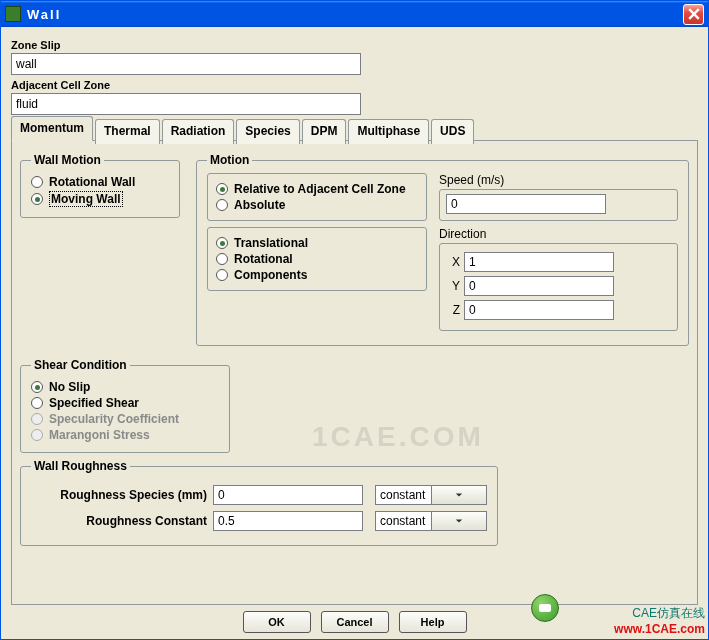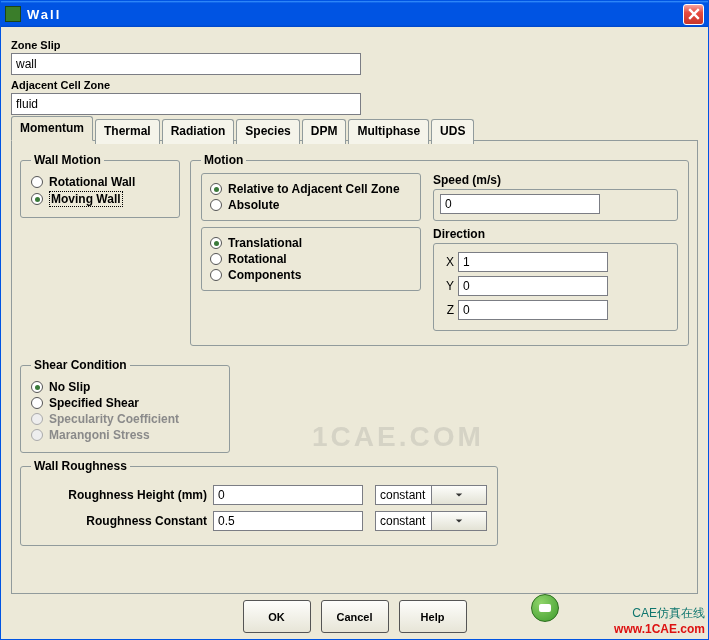--- a/index.html
+++ b/index.html
@@ -99,21 +99,21 @@
     border: 1px solid #919b9c;
     border-radius: 3px;
     margin: 6px 0;
     padding: 6px 10px 8px 10px;
   }
   legend {
     padding: 0 3px;
     font-weight: bold;
     font-size: 12px;
   }
-  .top-row { display: flex; gap: 10px; align-items: flex-start; }
+  .top-row { display: flex; gap: 16px; align-items: flex-start; }
   .wall-motion-fs { width: 160px; }
   .motion-fs { flex: 1; }
   .motion-inner { display: flex; gap: 12px; }
   .motion-left { display: flex; flex-direction: column; gap: 6px; width: 220px; }
   .subbox {
     border: 1px solid #919b9c;
     border-radius: 3px;
     padding: 6px 8px;
   }
   .radio-row { display: flex; align-items: center; margin: 2px 0; font-weight: bold; font-size: 12px;}
@@ -124,21 +124,21 @@
     margin-right: 6px; background: #fff;
     display: inline-flex; align-items: center; justify-content: center;
     flex-shrink: 0;
   }
   .radio-dot.sel::after {
     content: ""; width: 5px; height: 5px; background: #3a7a3a; border-radius: 50%;
   }
   .radio-dot.disabled { border-color: #aaa; background: #eee; }
   .focus-box { border: 1px dotted #000; padding: 0 1px; }
   .speed-group, .dir-group { margin-bottom: 6px; }
-  .grp-lbl { font-weight: bold; font-size: 12px; margin-bottom: 2px; }
+  .grp-lbl { font-weight: normal; font-size: 12px; margin-bottom: 2px; }
   .num-input {
     border: 1px solid #7b7d84;
     background: #fff;
     height: 20px;
     font-family: inherit;
     font-size: 12px;
     padding: 1px 4px;
   }
   .speed-box .num-input { width: 160px; }
   .dir-row { display: flex; align-items: center; margin: 4px 0; }
@@ -160,21 +160,21 @@
     background: linear-gradient(#fdfdfb,#e3e2d5);
     border-left: 1px solid #7b7d84;
     display: flex; align-items: center; justify-content: center;
   }
   .combo .arrow svg { width: 8px; height: 8px; }
   .btnbar {
     display: flex; justify-content: center; gap: 10px;
     padding: 6px 0 4px 0;
   }
   .btn {
-    min-width: 68px; height: 33px;
+    min-width: 68px; height: 22px;
     border: 1px solid #555; border-radius: 3px;
     background: linear-gradient(#fdfdfb,#e7e5d7);
     display: inline-flex; align-items: center; justify-content: center;
     font-family: inherit; font-size: 11px; font-weight: bold;
     padding: 0 12px;
   }
   .watermark {
     position: absolute;
     top: 280px; left: 300px;
     font-size: 28px; font-weight: bold; color: rgba(130,130,130,0.22);
@@ -321,21 +321,21 @@
         </div>
         <div class="radio-row disabled">
           <span class="radio-dot disabled"></span>
           <span>Marangoni Stress</span>
         </div>
       </fieldset>
 
       <fieldset class="rough-fs">
         <legend>Wall Roughness</legend>
         <div class="rough-row">
-          <span class="rlabel">Roughness Height (mm)</span>
+          <span class="rlabel">Roughness Species (mm)</span>
           <input class="num-input" value="0" style="">
           <div class="combo">
             <span>constant</span>
             <span class="arrow">
                 <svg viewBox="0 0 10 10">
                   <path d="M1 3 L5 7 L9 3 Z" fill="#333"></path>
                 </svg>
               </span>
           </div>
         </div>

